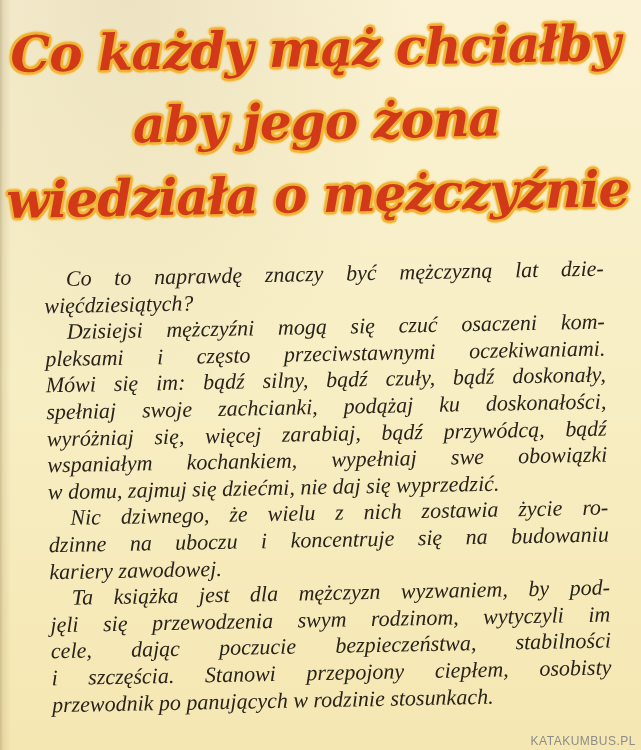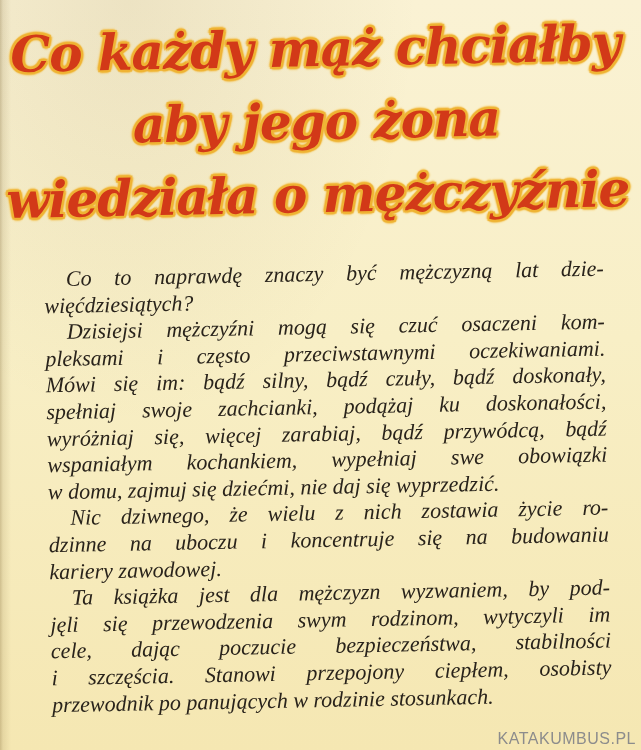--- a/index.html
+++ b/index.html
@@ -52,21 +52,21 @@
     text-align: justify;
     text-align-last: justify;
   }
   .ln.first { text-indent: 22px; }
   .ln.end { text-align-last: left; }
   .watermark {
     position: absolute;
     right: 5px;
     bottom: 2px;
     font-family: "Liberation Sans", sans-serif;
-    font-size: 16px;
+    font-size: 12px;
     letter-spacing: 0.5px;
     color: #8c8c8c;
   }
 </style>
 </head>
 <body>
 
 <div class="page">
   <div class="content">
 

